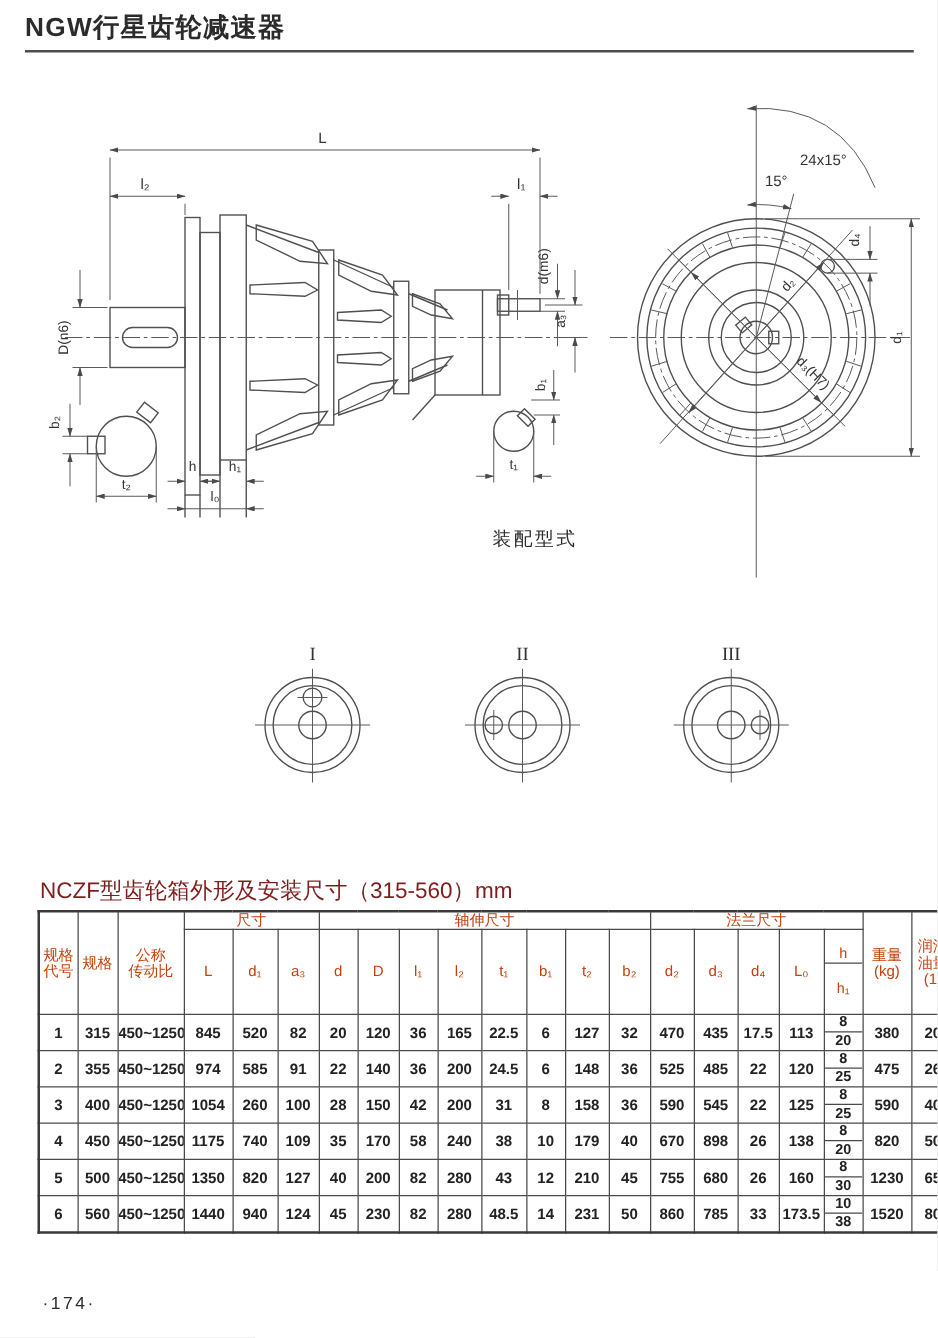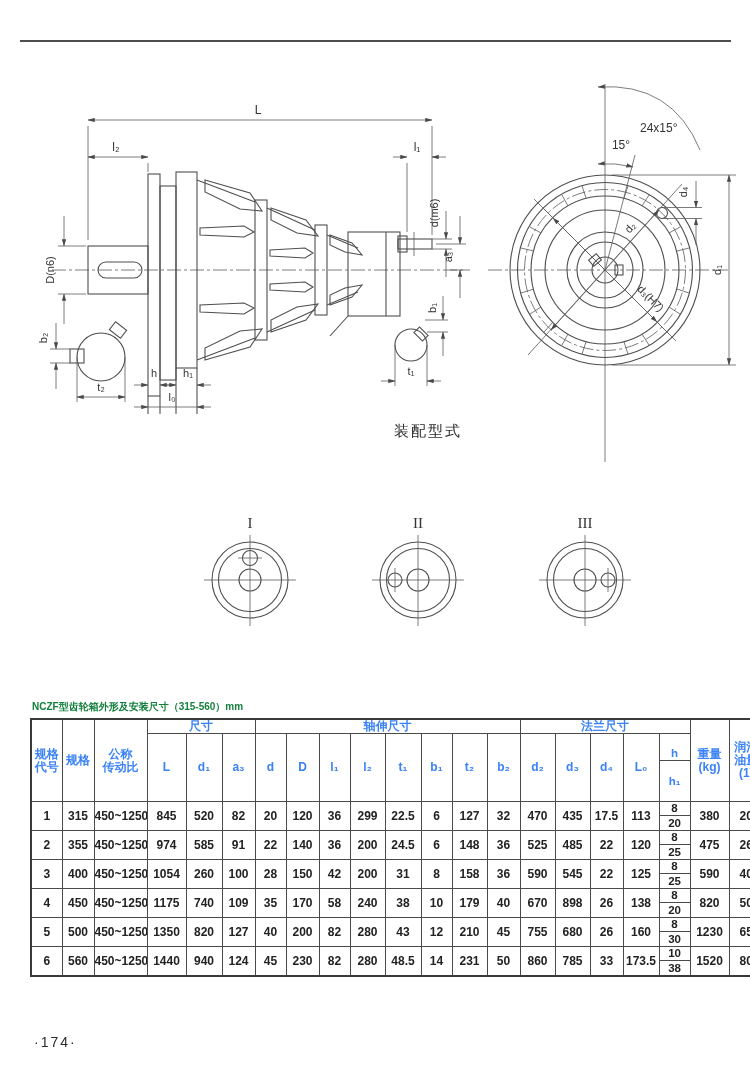--- a/index.html
+++ b/index.html
@@ -2,25 +2,25 @@
 <html><head>
 <meta charset="utf-8">
 <style>
   html,body{margin:0;padding:0;background:#e8e8e8;}
   .page{position:relative;width:750px;height:1070px;background:#ffffff;overflow:hidden;
         font-family:"Liberation Sans",sans-serif;color:#2b2b2b;}
   .doc-title{position:absolute;left:20px;top:8px;font-size:21px;font-weight:bold;letter-spacing:1px;color:#2b2b2b;}
   .title-rule{position:absolute;left:20px;top:40px;width:711px;height:2px;background:#4d4d4d;}
   .drawing-svg{position:absolute;left:0;top:80px;}
   .table-block{position:absolute;left:30px;top:700px;width:717px;}
-  .table-title{font-size:10px;font-weight:bold;margin:0 0 4px 2px;color:#15803d;}
+  .table-title{font-size:18px;font-weight:normal;margin:0 0 4px 2px;color:#7f1d1d;}
   table.spec{border-collapse:collapse;table-layout:fixed;width:715px;border:2px solid #3a3a3a;}
   table.spec th,table.spec td{border:1px solid #4a4a4a;text-align:center;vertical-align:middle;
       padding:0;overflow:hidden;}
-  table.spec th{font-weight:bold;font-size:12px;color:#3b82f6;white-space:pre-line;line-height:13px;}
+  table.spec th{font-weight:normal;font-size:12px;color:#c2410c;white-space:pre-line;line-height:13px;}
   table.spec th.sub{font-size:12px;height:30px;}
   table.spec td{font-size:12px;font-weight:bold;height:25px;color:#222;}
   td.split,th.splith{padding:0;}
   .sp{height:14px;line-height:14px;font-size:11.5px;}
   .sp.a{border-bottom:1px solid #4a4a4a;height:13px;line-height:13px;}
   td.split .sp{font-weight:bold;}
   .footer{position:absolute;left:34px;top:1034px;font-size:14px;color:#2b2b2b;letter-spacing:2px;text-align:right;}
   
   .part{stroke:#4f4f4f;fill:none;stroke-width:1.1;}
   .thin{stroke:#5a5a5a;fill:none;stroke-width:0.8;}
@@ -28,20 +28,21 @@
   text.dim{fill:#333;font-family:"Liberation Sans",sans-serif;font-size:12px;}
   text.dims{fill:#333;font-family:"Liberation Sans",sans-serif;font-size:11px;}
   text.cap{fill:#2b2b2b;font-family:"Liberation Sans",sans-serif;font-size:15px;letter-spacing:2px;}
   text.rn{fill:#333;font-family:"Liberation Serif",serif;font-size:15px;}
 </style>
 </head>
 <body>
 
 <div class="page">
 
+  <div class="doc-title">NGW行星齿轮减速器</div>
   <div class="title-rule"></div>
 
   <svg class="drawing-svg" width="750" height="565" viewBox="0 0 750 565">
     <defs>
       <marker id="arr" viewBox="0 0 10 6" refX="9.4" refY="3" markerWidth="9" markerHeight="5.4" orient="auto-start-reverse">
         <path d="M0 0 L10 3 L0 6 z" fill="#4a4a4a"></path>
       </marker>
       <pattern id="hatch" width="6" height="6" patternUnits="userSpaceOnUse" patternTransform="rotate(45)">
         <rect width="6" height="6" fill="#ffffff"></rect>
         <line x1="0" y1="0" x2="0" y2="6" stroke="#4f4f4f" stroke-width="1"></line>
@@ -352,21 +353,21 @@
           <tr>
             <td>1</td>
             <td>315</td>
             <td>450~1250</td>
             <td>845</td>
             <td>520</td>
             <td>82</td>
             <td>20</td>
             <td>120</td>
             <td>36</td>
-            <td>299</td>
+            <td>165</td>
             <td>22.5</td>
             <td>6</td>
             <td>127</td>
             <td>32</td>
             <td>470</td>
             <td>435</td>
             <td>17.5</td>
             <td>113</td>
             <td class="split">
               <div class="sp a">8</div>

